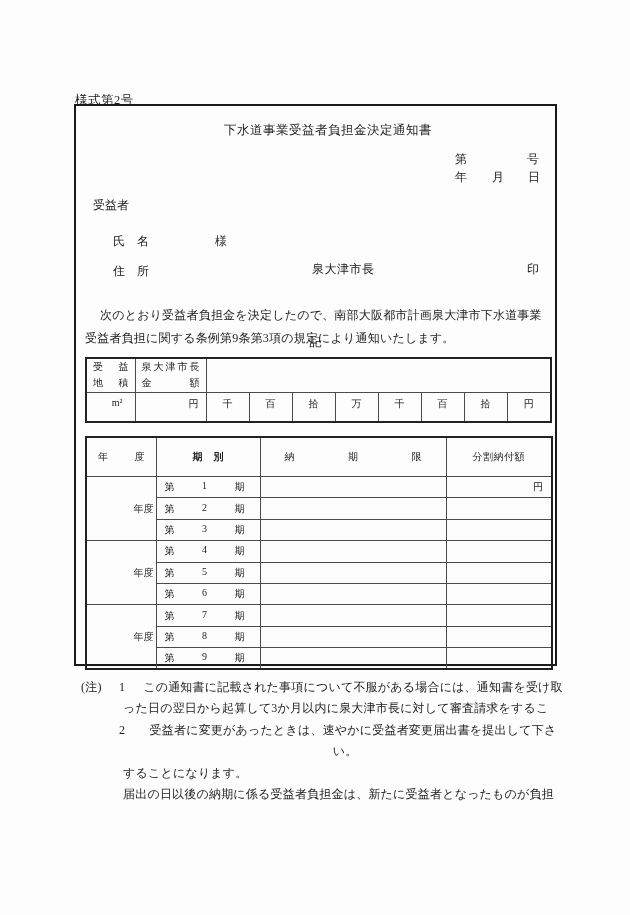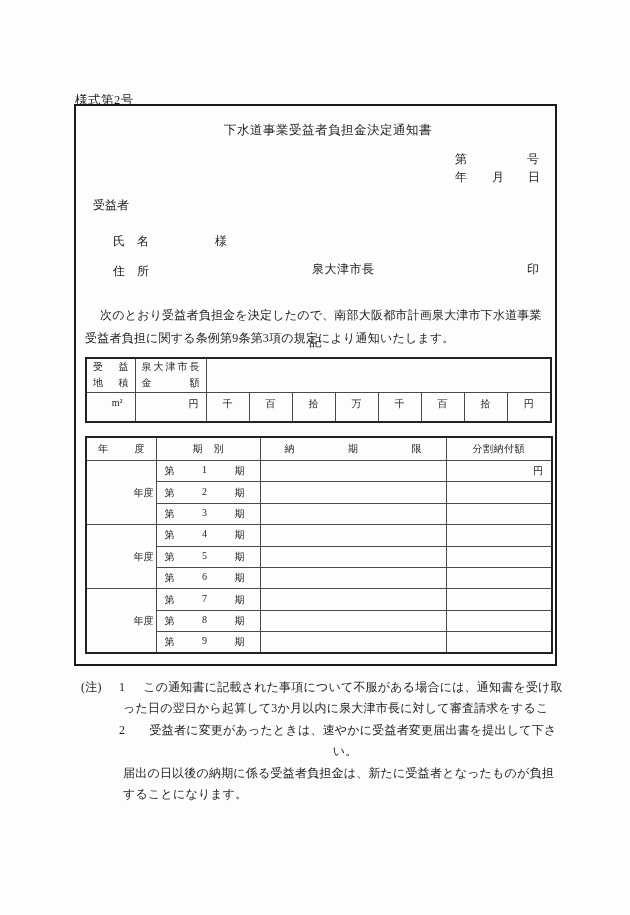--- a/index.html
+++ b/index.html
@@ -42,21 +42,21 @@
   .t1 .r2 td { height:30px; vertical-align:top; padding-top:4px; }
   .twol { line-height:16px; }
   .jline { text-align:justify; text-align-last:justify; padding:0 6px; }
   .t1 .r2 .rgt-m { text-align:right; padding-right:12px;margin-top:18px; }
   .t1 .r2 .rgt   { text-align:right; padding-right:7px; }
   .t1 .r2 .ctr   { text-align:center; }
 
   .t2 td { height:21.4px; vertical-align:middle; }
   .jus { text-align:justify; text-align-last:justify; }
   .hd-year   { padding:0 11px; }
-  .hd-period { padding:4px 36px; }
+  .hd-period { padding:12px 36px;font-weight:bold; }
   .hd-due    { padding:0 24px; }
   .hd-amount { text-align:center; letter-spacing:0.5px; }
   .yearcell  { text-align:right; vertical-align:middle; padding-right:2px; }
   .pflex { display:flex; justify-content:space-between; padding:0 15px 0 8px; }
   .amt-cur { text-align:right; padding-right:8px; }
 
   .notes { position:absolute; left:81px; top:677px; width:486px; line-height:21.4px; letter-spacing:0.2px; }
   .note-label { position:absolute; left:0; top:0; }
   .note-items { margin-left:42px; }
   .note-item  { position:relative; }
@@ -258,19 +258,19 @@
     <span class="note-label">(注)</span>
     <div class="note-items">
       <div class="note-item">
         <span class="note-num">1</span>
         <div class="note-line nl-first">この通知書に記載された事項について不服がある場合には、通知書を受け取</div>
         <div class="note-line">った日の翌日から起算して3か月以内に泉大津市長に対して審査請求をするこ</div>
       </div>
       <div class="note-item">
         <span class="note-num">2</span>
         <div class="note-line nl-first">受益者に変更があったときは、速やかに受益者変更届出書を提出して下さい。</div>
+        <div class="note-line">することになります。</div>
         <div class="note-line">届出の日以後の納期に係る受益者負担金は、新たに受益者となったものが負担</div>
-        <div class="note-line">することになります。</div>
       </div>
     </div>
   </div>
 
 </div>
 
 </body></html>

